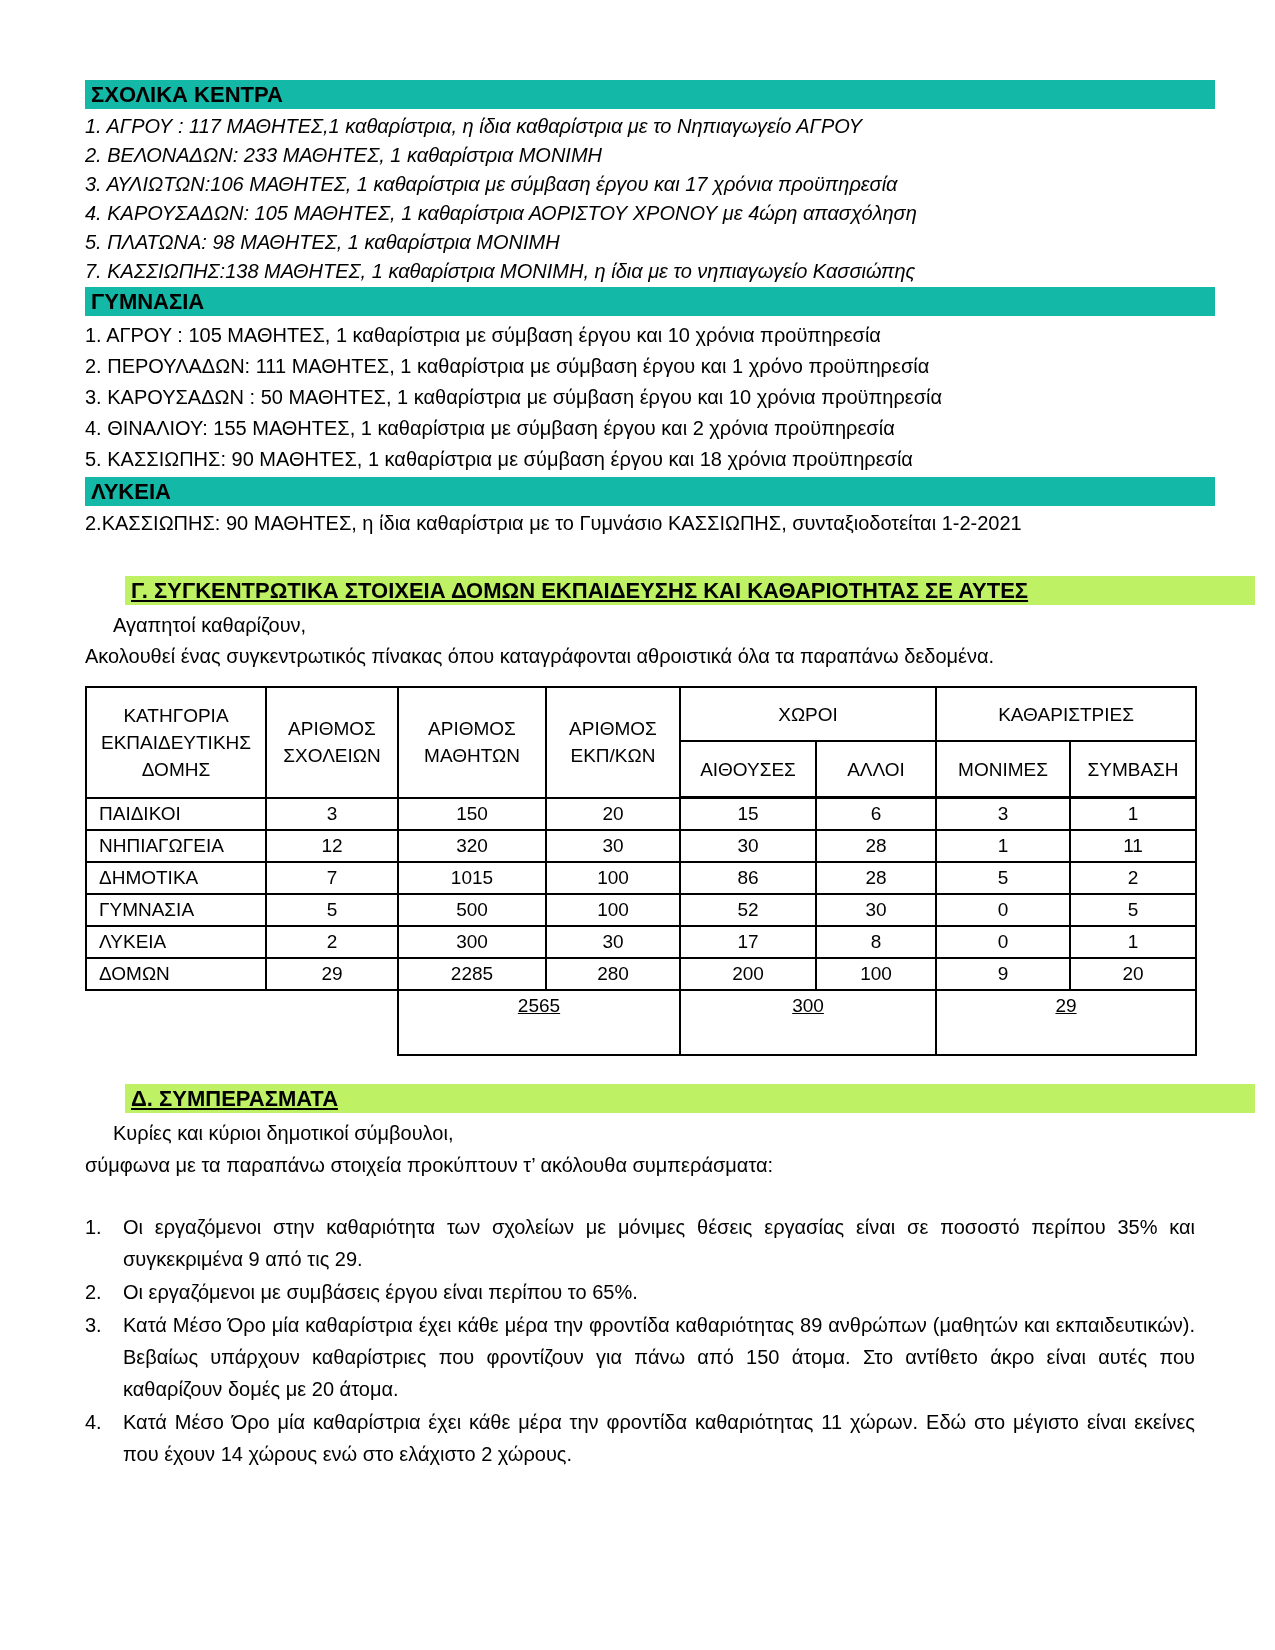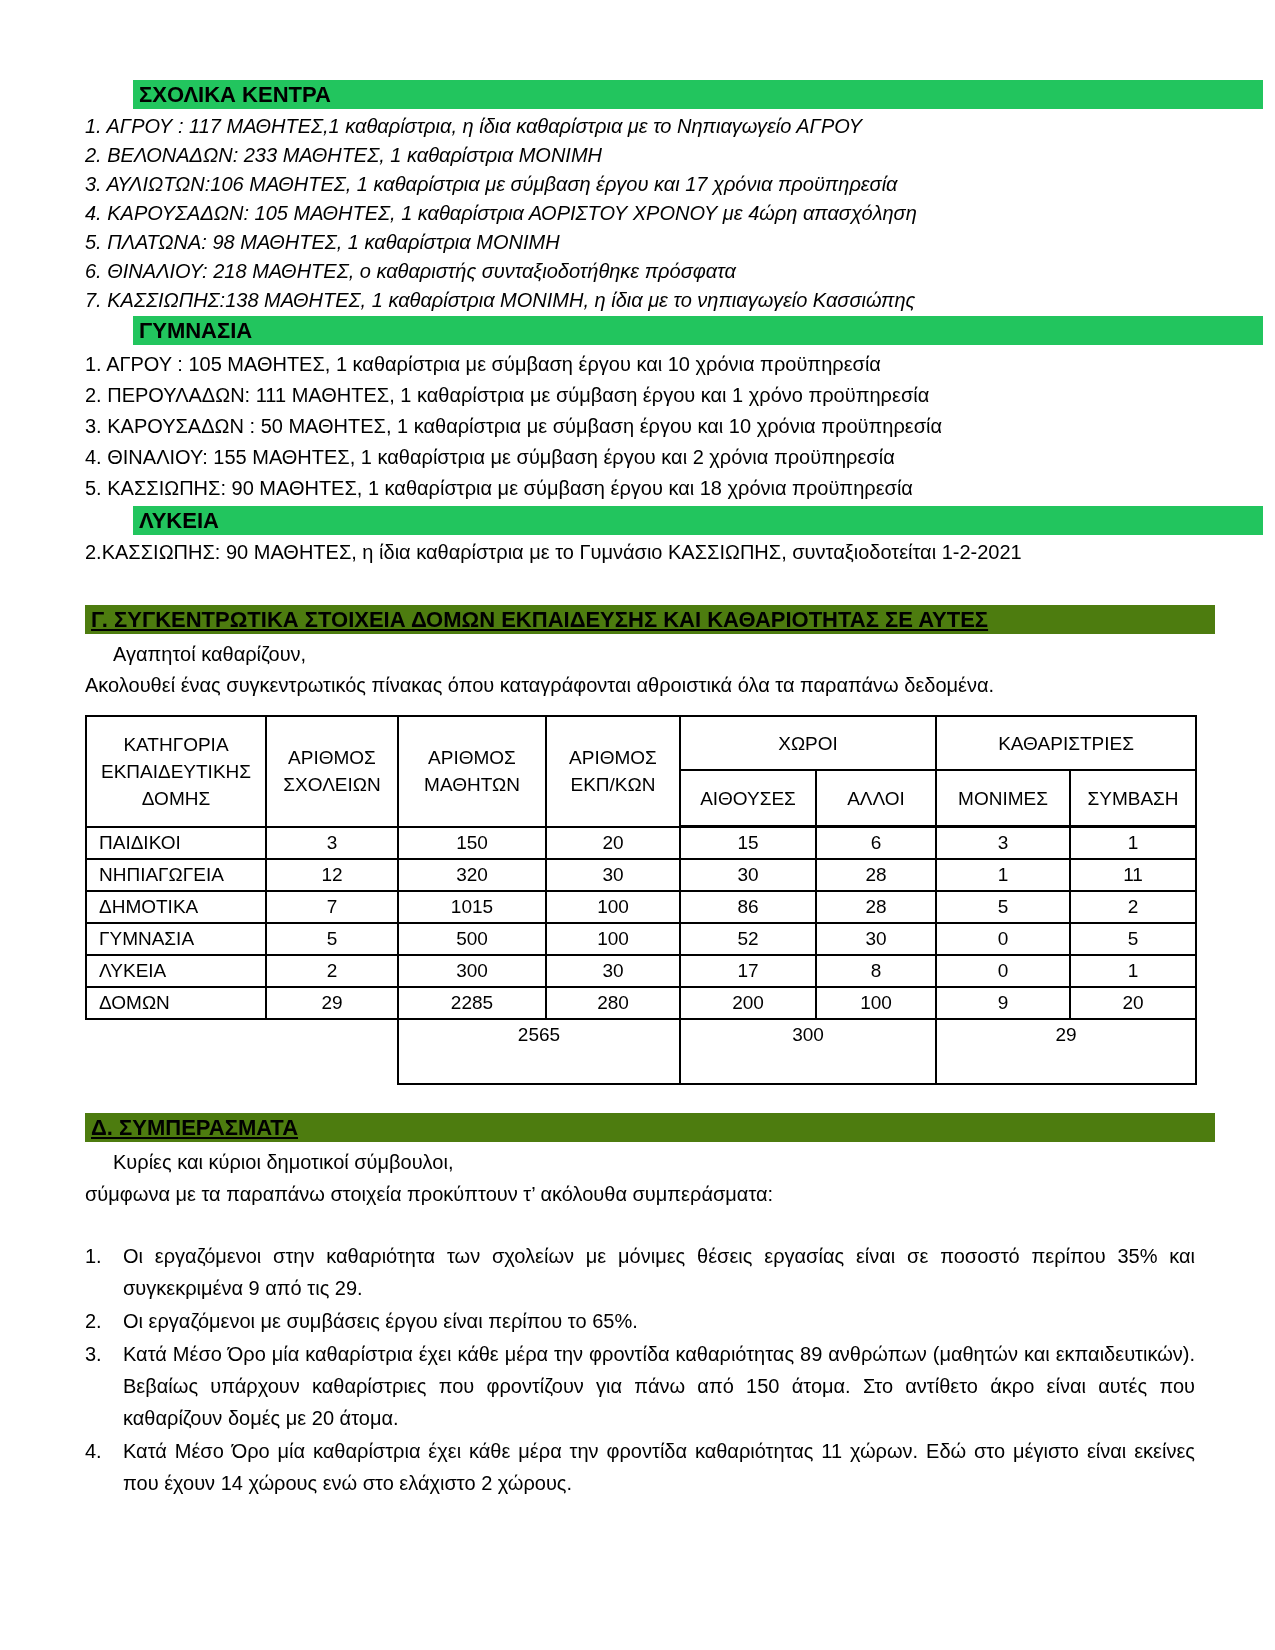--- a/index.html
+++ b/index.html
@@ -9,22 +9,22 @@
     color:#000;
   }
   .page{box-sizing:border-box;width:1275px;height:1650px;padding:80px 60px 0 85px;}
   .content{width:1130px;}
 
   .band{
     box-sizing:border-box;width:1130px;
     font-size:22px;font-weight:bold;line-height:27px;
     padding:1px 8px 1px 6px;margin:0;
   }
-  .band.green{background:#22c55e;margin-left:48px;}
-  .band.orange{background:#4d7c0f;}
+  .band.green{background:#14b8a6;}
+  .band.orange{background:#bef264;margin-left:40px;}
   .band.orange .band-text{text-decoration:underline;}
 
   .list{margin:0;padding:0;}
   .li-row{font-size:20px;line-height:29px;white-space:nowrap;}
   .list.gym .li-row{line-height:31px;}
   .list.lyk .li-row{line-height:29px;}
   .list.sch{margin:3px 0 1px 0;font-style:italic;}
   .list.gym{margin:4px 0 2px 0;}
   .list.lyk{margin:3px 0 0 0;}
 
@@ -42,21 +42,21 @@
   }
   table.summary th,table.summary td{
     border:2px solid #000;text-align:center;font-weight:normal;
     padding:1px 3px;overflow:hidden;
   }
   table.summary thead th{vertical-align:middle;line-height:27px;}
   table.summary thead tr.h1 th{height:50px;}
   table.summary thead tr.h2 th{height:52px;border-bottom-width:3px;text-align:center;}
   table.summary tbody td{height:28px;}
   table.summary tbody td.cat{text-align:left;padding-left:12px;}
-  table.summary tfoot td{height:58px;vertical-align:top;padding-top:4px;}
+  table.summary tfoot td{height:58px;vertical-align:top;padding-top:4px;text-decoration:underline;}
   table.summary tfoot td.nb{border:none;}
 
   .concl-item{display:flex;margin:0 0 1px 0;width:1110px;}
   .concl-item .num{flex:0 0 38px;font-size:20px;line-height:32px;}
   .concl-item .txt{flex:1;font-size:20px;line-height:32px;text-align:justify;}
 </style>
 </head>
 <body>
 
 <div class="page">
@@ -64,21 +64,20 @@
 
     <div class="band green">
       <span class="band-text">ΣΧΟΛΙΚΑ ΚΕΝΤΡΑ</span>
     </div>
     <div class="list sch">
         <div class="li-row">1. ΑΓΡΟΥ : 117 ΜΑΘΗΤΕΣ,1 καθαρίστρια, η ίδια καθαρίστρια με το Νηπιαγωγείο ΑΓΡΟΥ</div>
         <div class="li-row">2. ΒΕΛΟΝΑΔΩΝ: 233 ΜΑΘΗΤΕΣ, 1 καθαρίστρια ΜΟΝΙΜΗ</div>
         <div class="li-row">3. ΑΥΛΙΩΤΩΝ:106 ΜΑΘΗΤΕΣ, 1 καθαρίστρια με σύμβαση έργου και 17 χρόνια προϋπηρεσία</div>
         <div class="li-row">4. ΚΑΡΟΥΣΑΔΩΝ: 105 ΜΑΘΗΤΕΣ, 1 καθαρίστρια ΑΟΡΙΣΤΟΥ ΧΡΟΝΟΥ με 4ώρη απασχόληση</div>
         <div class="li-row">5. ΠΛΑΤΩΝΑ: 98 ΜΑΘΗΤΕΣ, 1 καθαρίστρια ΜΟΝΙΜΗ</div>
-        <div class="li-row">6. ΘΙΝΑΛΙΟΥ: 218 ΜΑΘΗΤΕΣ, ο καθαριστής συνταξιοδοτήθηκε πρόσφατα</div>
         <div class="li-row">7. ΚΑΣΣΙΩΠΗΣ:138 ΜΑΘΗΤΕΣ, 1 καθαρίστρια ΜΟΝΙΜΗ, η ίδια με το νηπιαγωγείο Κασσιώπης</div>
       </div>
 
     <div class="band green">
       <span class="band-text">ΓΥΜΝΑΣΙΑ</span>
     </div>
     <div class="list gym">
         <div class="li-row">1. ΑΓΡΟΥ : 105 ΜΑΘΗΤΕΣ, 1 καθαρίστρια με σύμβαση έργου και 10 χρόνια προϋπηρεσία</div>
         <div class="li-row">2. ΠΕΡΟΥΛΑΔΩΝ: 111 ΜΑΘΗΤΕΣ, 1 καθαρίστρια με σύμβαση έργου και 1 χρόνο προϋπηρεσία</div>
         <div class="li-row">3. ΚΑΡΟΥΣΑΔΩΝ : 50 ΜΑΘΗΤΕΣ, 1 καθαρίστρια με σύμβαση έργου και 10 χρόνια προϋπηρεσία</div>

